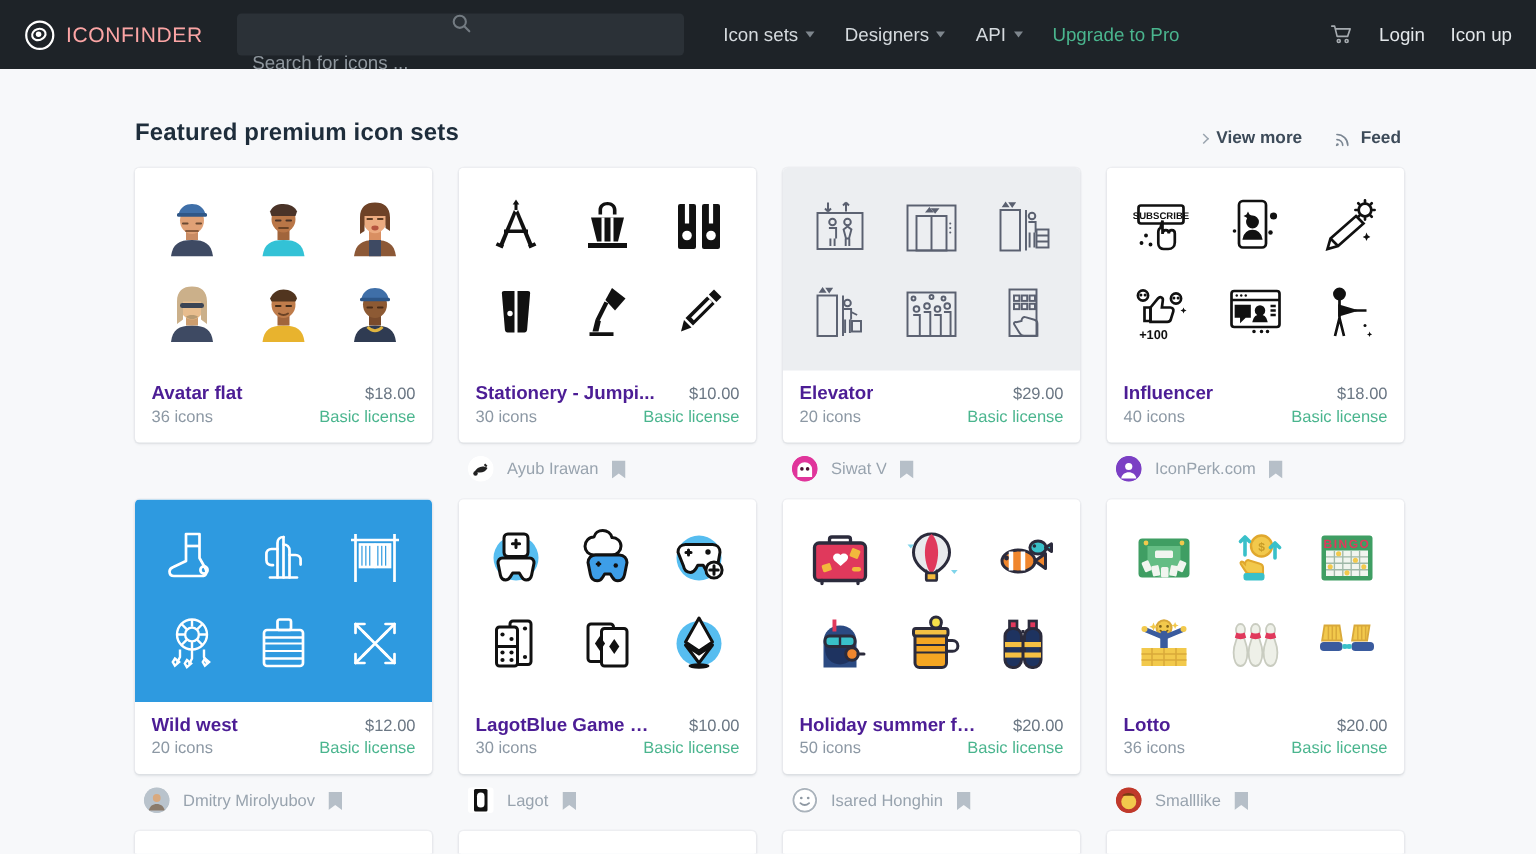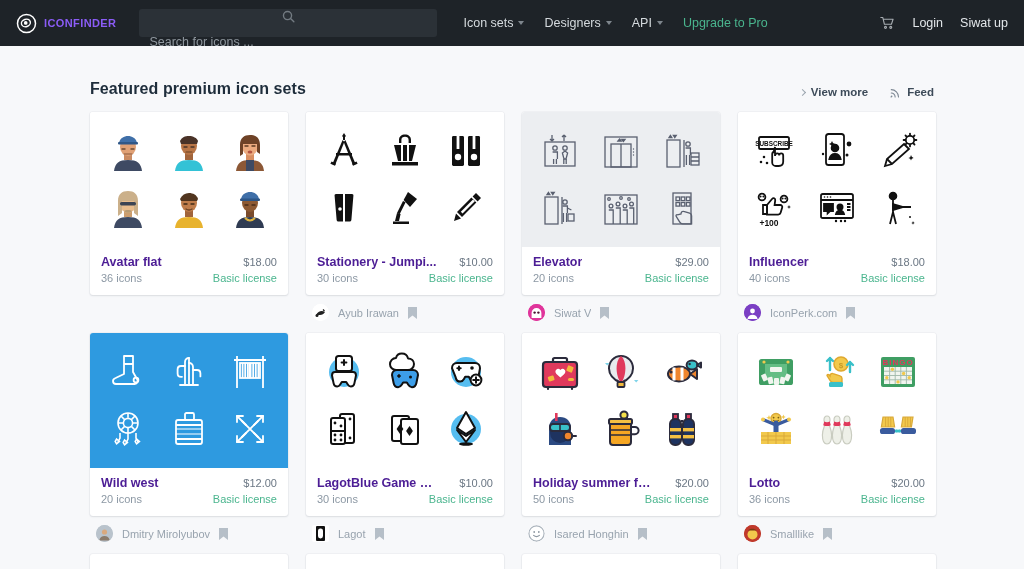--- a/index.html
+++ b/index.html
@@ -16,21 +16,21 @@
     height: 46px;
     background: #1e2328;
     display: flex;
     align-items: center;
     padding: 0 16px;
     position: relative;
   }
   .brand { display: flex; align-items: center; gap: 7px; flex: 0 0 auto; }
   .brand-mark { width: 21px; height: 21px; display: block; }
   .brand-text {
-    color: #8b5cf6; font-size: 11px; font-weight: bold;
+    color: #fca5a5; font-size: 14px; font-weight: normal;
     letter-spacing: 0.4px;
   }
   .search-wrap {
     margin-left: 23px;
     width: 298px; height: 28px;
     background: #2b3137;
     border-radius: 3px;
     display: flex; align-items: center;
     padding: 0 10px; gap: 8px; flex-direction: column;
   }
@@ -184,21 +184,21 @@
 
   <div class="nav-right">
     <span>
       <svg class="cart-icon" viewBox="0 0 18 16" fill="none" stroke="#c9ced3" stroke-width="1.3" stroke-linecap="round" stroke-linejoin="round">
         <path d="M1 1.3h2.3l2 8.2h8.4l2-6H4.2"></path>
         <circle cx="6.6" cy="13.2" r="1.2"></circle>
         <circle cx="12.9" cy="13.2" r="1.2"></circle>
       </svg>
     </span>
     <span class="nav-link">Login</span>
-    <span class="nav-link">Siwat up</span>
+    <span class="nav-link">Icon up</span>
   </div>
 </div>
 
 <div class="page">
 
   <div class="section-head">
     <div class="section-title">Featured premium icon sets</div>
     <div class="section-actions">
       <div class="section-action">
         <span class="chev"></span>

